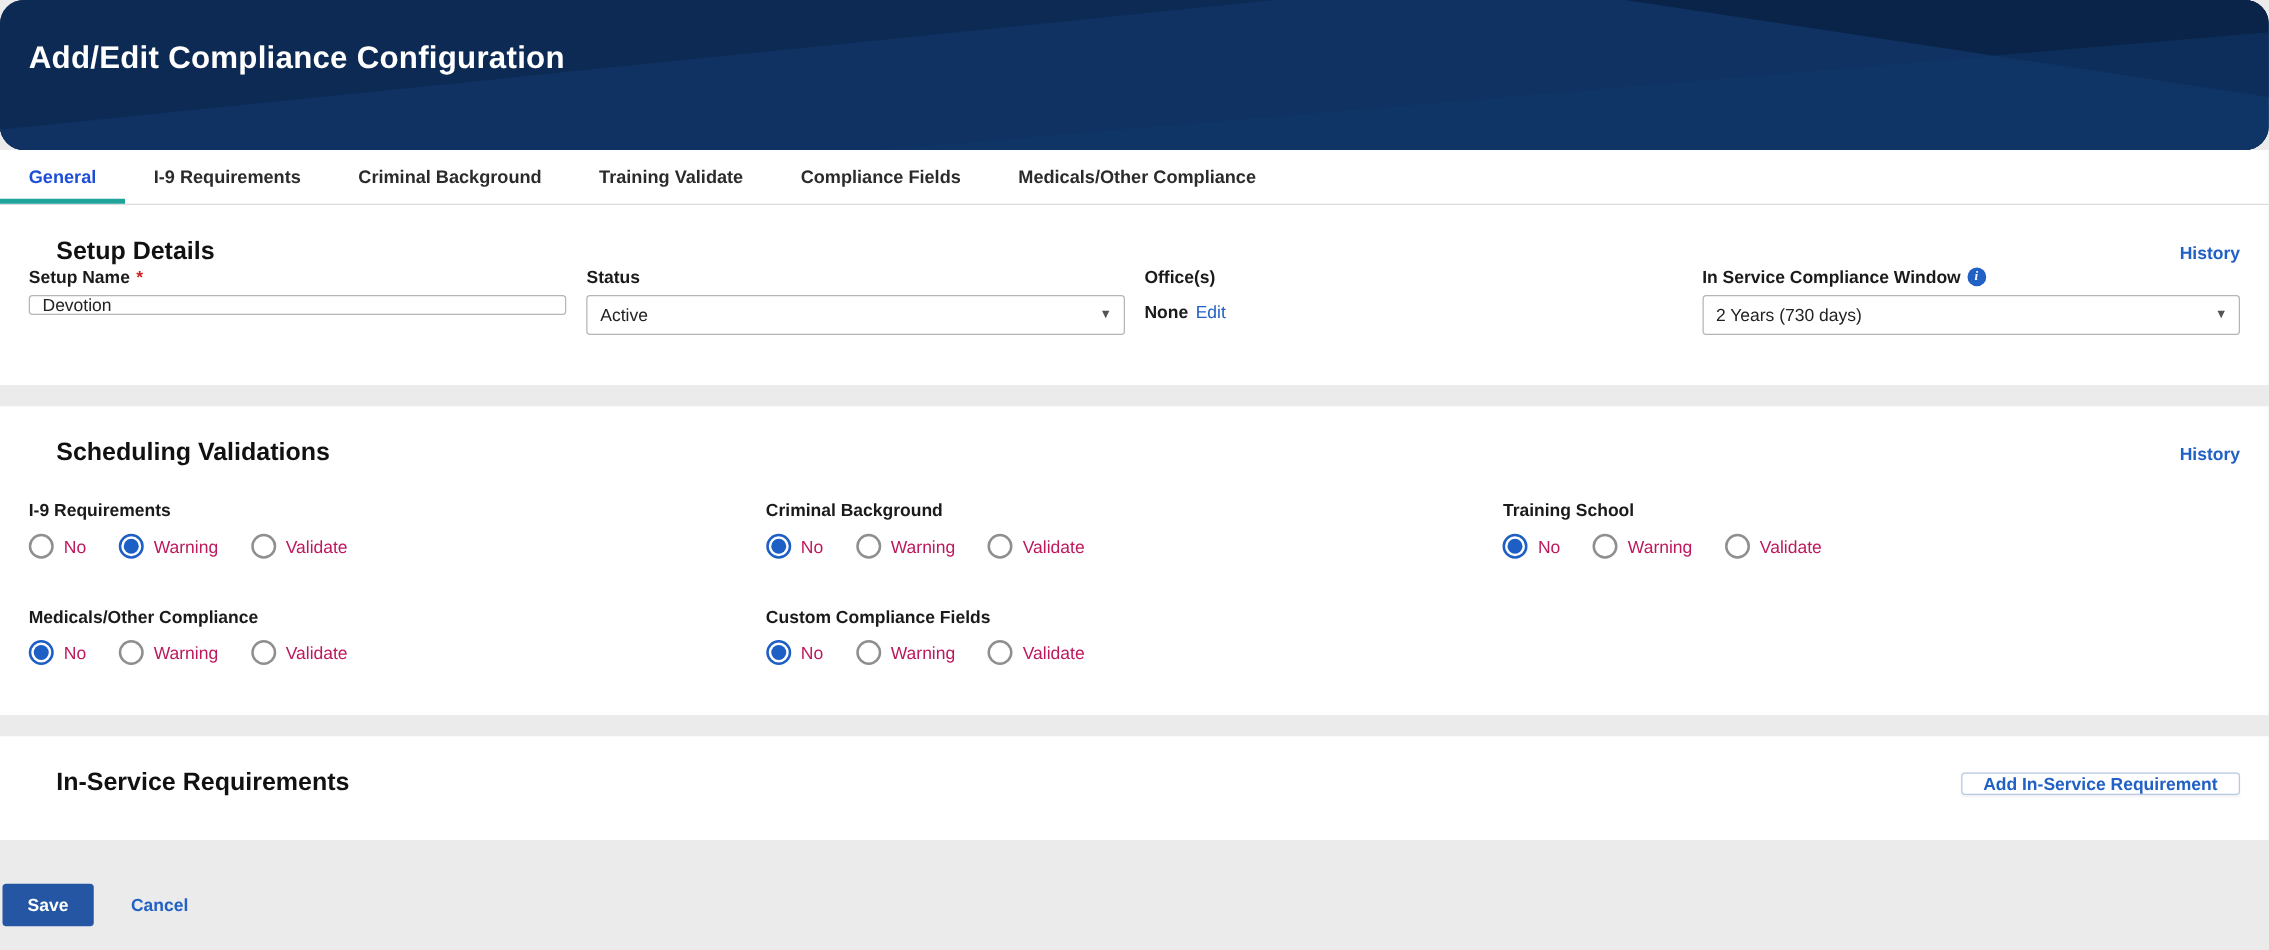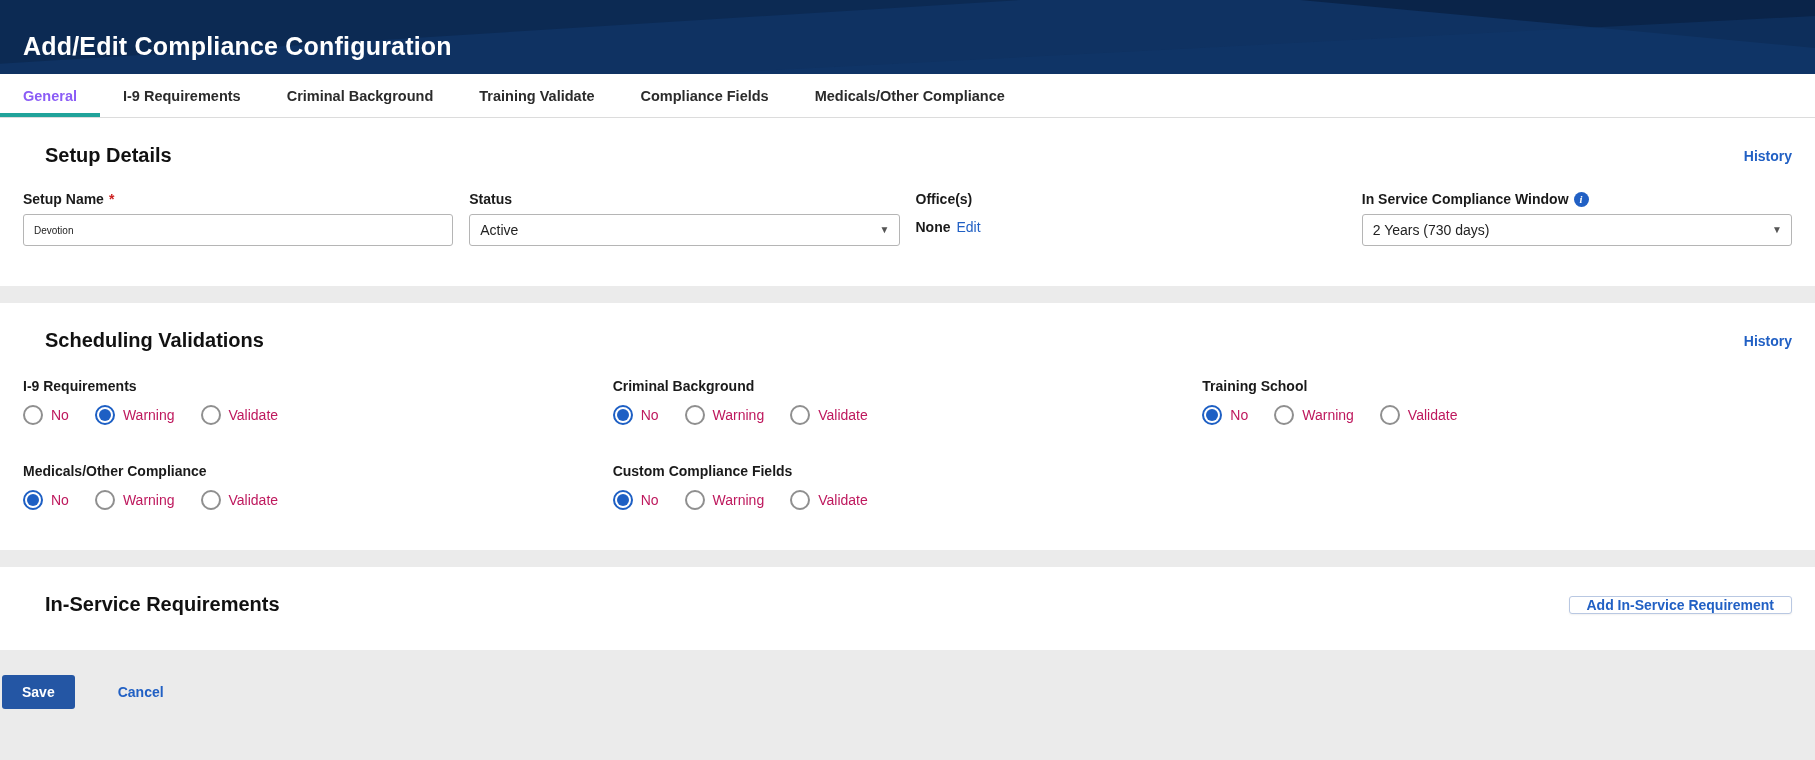--- a/index.html
+++ b/index.html
@@ -14,23 +14,24 @@
     --header-bg: #0c2a53;
     --accent-teal: #20a39a;
     --radio-selected: #1d5fc4;
     --link-blue: #2160c4;
     --save-bg: #2456a4;
   }
 
   
   .top-banner {
     position: relative;
-    height: 74px;
+    height: 120px;
     background: var(--header-bg, #0c2a53);
     overflow: hidden;
+    border-radius: 19px;
   }
   .top-banner svg { position: absolute; inset: 0; width: 100%; height: 100%; }
   .page-title {
     position: relative;
     z-index: 2;
     color: #ffffff;
     font-size: 25px;
     font-weight: 700;
     padding: 32px 0 0 23px;
     letter-spacing: .2px;
@@ -48,21 +49,21 @@
     position: relative;
     border: none;
     background: transparent;
     font-family: inherit;
     font-size: 14.5px;
     font-weight: 700;
     color: #2b2b2b;
     padding: 0 23px;
     cursor: pointer;
   }
-  .tab.active { color: #8b5cf6; }
+  .tab.active { color: #1d4ed8; }
   .tab.active::after {
     content: "";
     position: absolute;
     left: 0; right: 0; bottom: 0;
     height: 4px;
     background: var(--accent-teal, #20a39a);
   }
 
   
   .card { background: #ffffff; padding: 26px 23px 40px 23px; }
@@ -77,43 +78,42 @@
   .history-link {
     font-size: 14px;
     font-weight: 700;
     color: var(--link-blue, #2160c4);
     text-decoration: none;
     cursor: pointer;
   }
 
   
   .fields-row {
-    margin-top: 24px;
     display: grid;
     grid-template-columns: repeat(4, 1fr);
     column-gap: 16px;
   }
   .field-label {
     font-size: 14px;
     font-weight: 700;
     color: #1a1a1a;
     margin-bottom: 7px;
     display: flex;
     align-items: center;
     gap: 5px;
   }
   .required { color: #cc2222; font-weight: 700; }
   .text-input {
     width: 100%;
-    height: 32px;
+    height: 16px;
     border: 1px solid #b5b5b5;
     border-radius: 3px;
     padding: 0 10px;
     font-family: inherit;
-    font-size: 10px;
+    font-size: 14px;
     color: #222;
     background: #fff;
   }
   .select {
     position: relative;
     width: 100%;
     height: 32px;
     border: 1px solid #b5b5b5;
     border-radius: 3px;
     background: #fff;
@@ -189,24 +189,24 @@
     font-family: inherit;
     font-size: 14px;
     font-weight: 700;
     padding: 0 17px;
     cursor: pointer;
     box-shadow: 0 1px 2px rgba(0,0,0,.06);
   }
 
   
   .footer-bar {
-    padding: 25px 0 0 2px;
-    display: flex;
-    align-items: center;
-    gap: 43px;
+    padding: 35px 0 0 2px;
+    display: flex;
+    align-items: center;
+    gap: 30px;
   }
   .save-button {
     background: var(--save-bg, #2456a4);
     border: none;
     border-radius: 3px;
     color: #fff;
     font-family: inherit;
     font-size: 14px;
     font-weight: 700;
     padding: 9px 20px;

